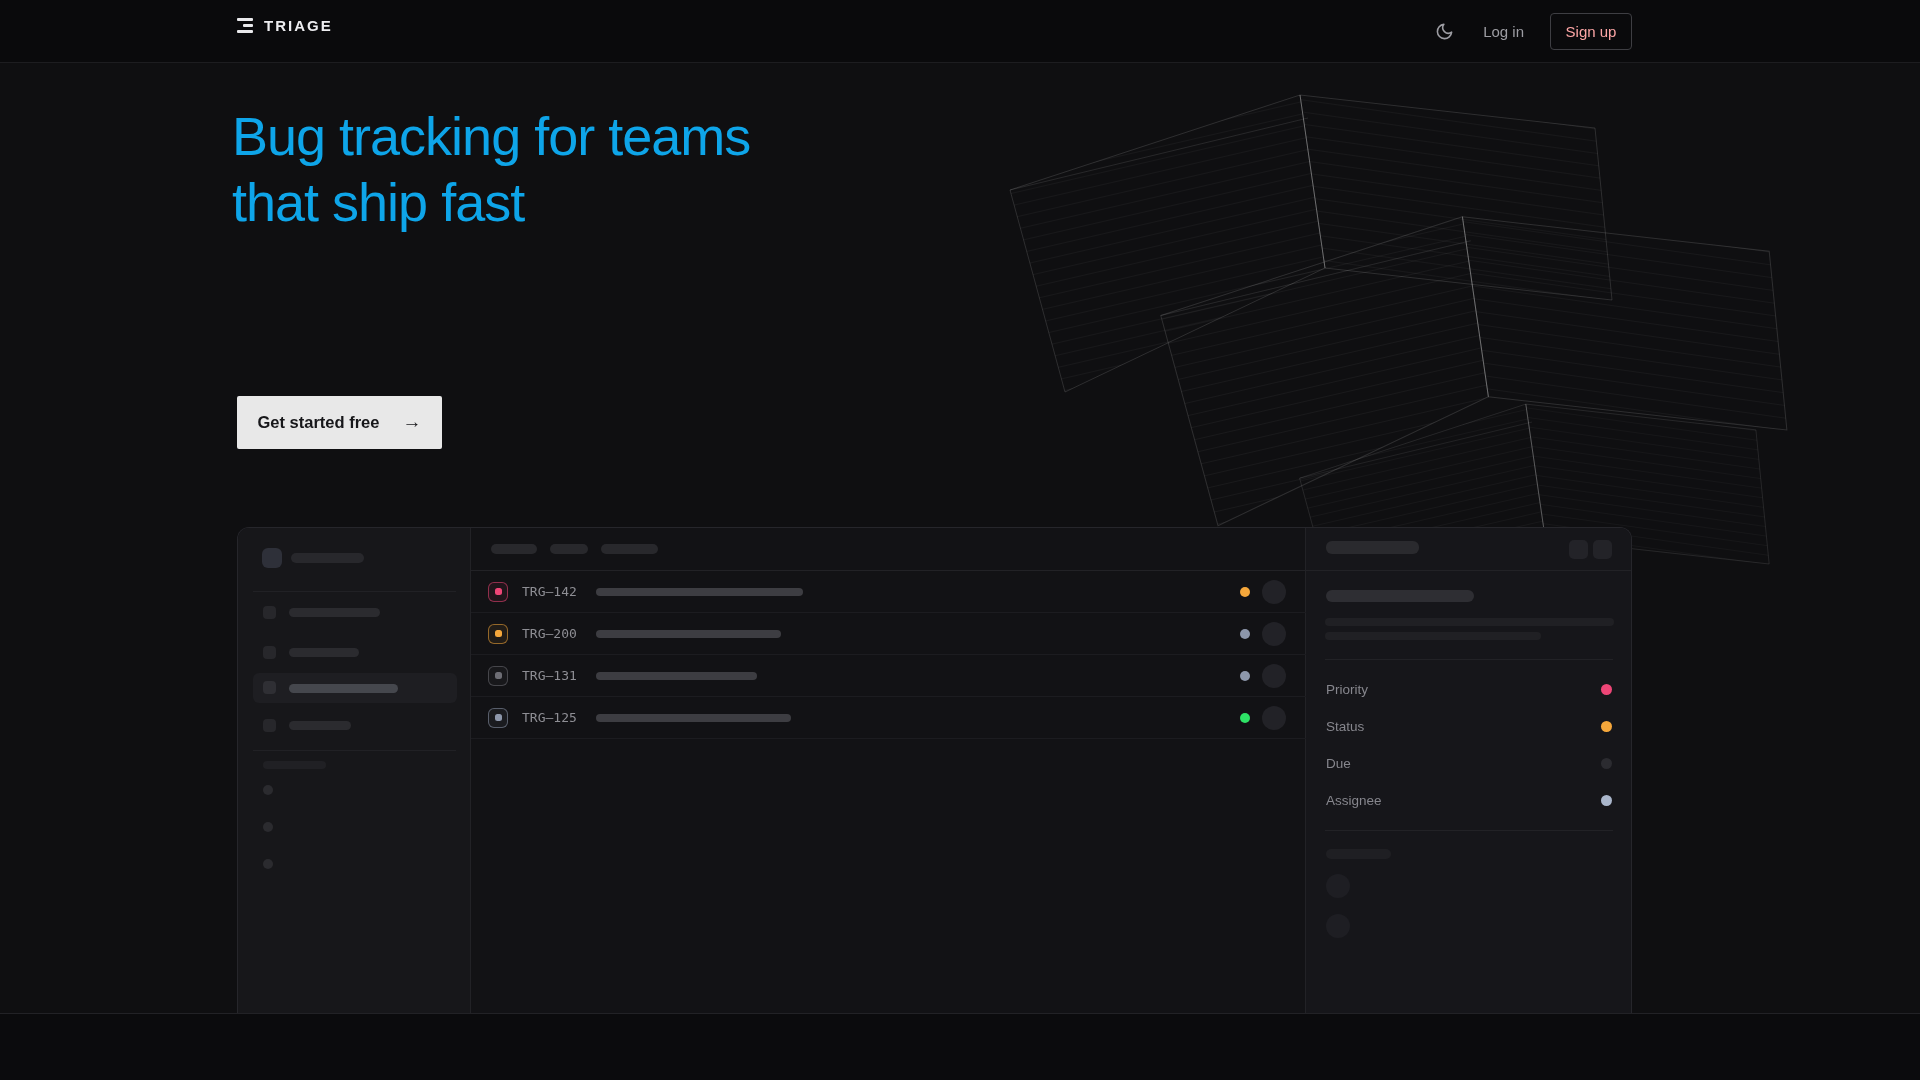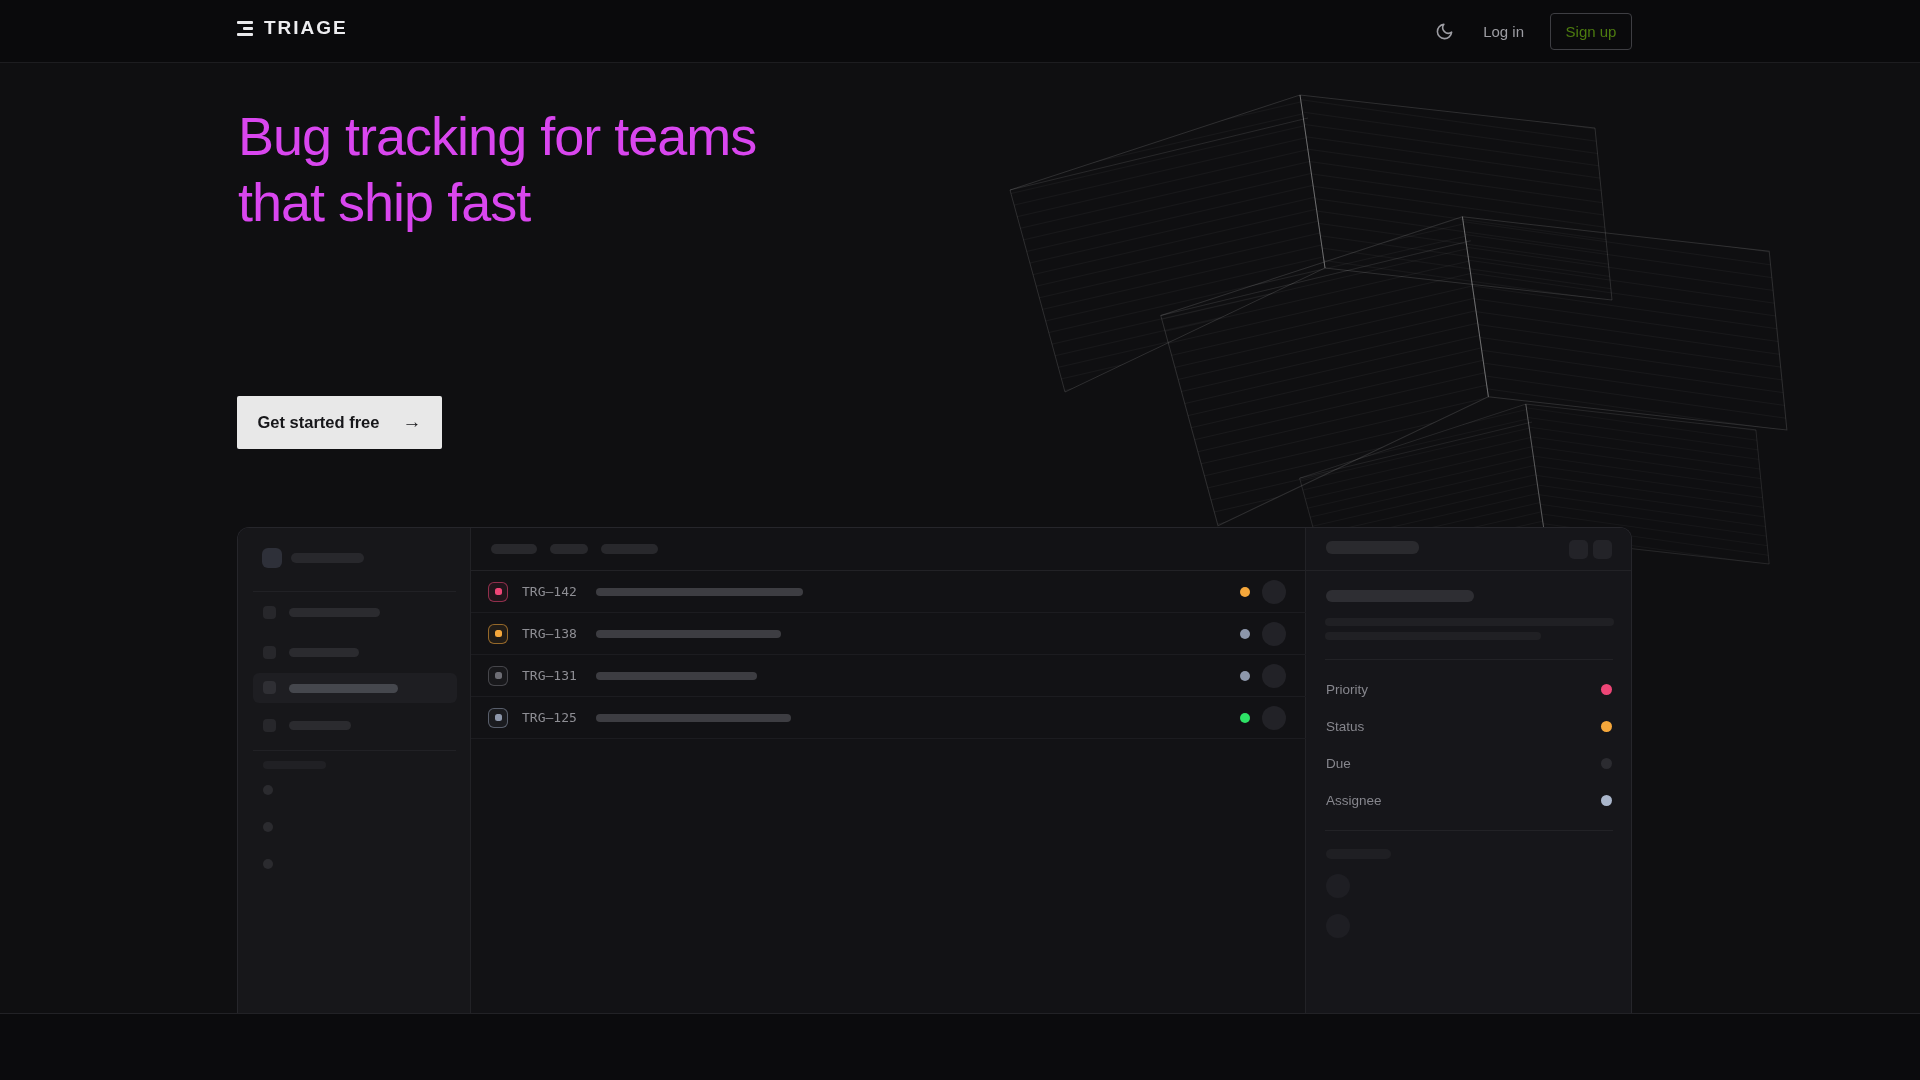--- a/index.html
+++ b/index.html
@@ -8,29 +8,29 @@
   .page { position:relative; width:1920px; height:1080px; background:#0f0f11; overflow:hidden; margin:0 auto; }
 
   
   .nav { position:absolute; left:0; top:0; width:1920px; height:63px; background:#0a0a0c; border-bottom:1px solid #1d1d20; z-index:3; }
   .brand { position:absolute; left:237px; top:17px; display:flex; align-items:center; gap:11px; }
   .logo-ic { width:16px; height:15px; display:flex; flex-direction:column; justify-content:space-between; align-items:flex-end; }
   .logo-ic b { display:block; height:3px; border-radius:1px; background:#e9e9ec; }
   .logo-ic b:nth-child(1){ width:16px; }
   .logo-ic b:nth-child(2){ width:10px; }
   .logo-ic b:nth-child(3){ width:16px; }
-  .brand-name { color:#ededf0; font-size:19px; font-weight:700; letter-spacing:2px; }
+  .brand-name { color:#ededf0; font-size:15px; font-weight:700; letter-spacing:2px; }
   .nav-right { position:absolute; right:288px; top:0; height:63px; display:flex; align-items:center; gap:26px; }
   .theme-btn { width:26px; height:26px; background:none; border:none; cursor:pointer; display:flex; align-items:center; justify-content:center; }
   .login { color:#9d9da3; font-size:15px; text-decoration:none; cursor:pointer; }
-  .signup { width:82px; height:37px; background:transparent; border:1px solid #3e3e43; border-radius:4px; color:#4d7c0f; font-size:15px; font-family:inherit; cursor:pointer; }
+  .signup { width:82px; height:37px; background:transparent; border:1px solid #3e3e43; border-radius:4px; color:#fca5a5; font-size:15px; font-family:inherit; cursor:pointer; }
 
   
   .hero { position:absolute; left:0; top:63px; width:1920px; height:950px; overflow:hidden; }
-  .hero-title { position:absolute; left:238px; top:40px; font-size:54px; line-height:66px; font-weight:500; letter-spacing:-1px; color:#d946ef; z-index:2; }
+  .hero-title { position:absolute; left:232px; top:40px; font-size:54px; line-height:66px; font-weight:500; letter-spacing:-1px; color:#0ea5e9; z-index:2; }
   .hero-sub { position:absolute; left:237px; top:231px; font-size:18.5px; line-height:31px; color:#8f9298; z-index:2; }
   .cta { position:absolute; left:237px; top:333px; width:205px; height:53px; background:#e8e8e8; color:#17171a;
          border:none; border-radius:2px; font-family:inherit; font-size:16.5px; font-weight:700; cursor:pointer;
          display:flex; align-items:center; justify-content:center; gap:23px; z-index:2; }
   .cta .arr { font-size:19px; font-weight:400; position:relative; top:-1px; }
 
   
   .art { position:absolute; left:940px; top:-63px; width:980px; height:620px; z-index:1; pointer-events:none; }
 
   
@@ -184,21 +184,21 @@
             </span>
             <span class="rid">TRG–142</span>
             <span class="tbar" style="width: 207px;"></span>
             <i class="sdot" style="background: rgb(245, 167, 59);"></i>
             <span class="avatar"></span>
           </div>
           <div class="m-row">
             <span class="lead" style="border-color: rgba(245, 167, 59, 0.55); background: rgba(245, 167, 59, 0.07);">
               <i style="background: rgb(245, 167, 59);"></i>
             </span>
-            <span class="rid">TRG–138</span>
+            <span class="rid">TRG–200</span>
             <span class="tbar" style="width: 185px;"></span>
             <i class="sdot" style="background: rgb(141, 151, 171);"></i>
             <span class="avatar"></span>
           </div>
           <div class="m-row">
             <span class="lead" style="border-color: rgba(109, 109, 116, 0.55); background: rgba(109, 109, 116, 0.07);">
               <i style="background: rgb(109, 109, 116);"></i>
             </span>
             <span class="rid">TRG–131</span>
             <span class="tbar" style="width: 161px;"></span>

